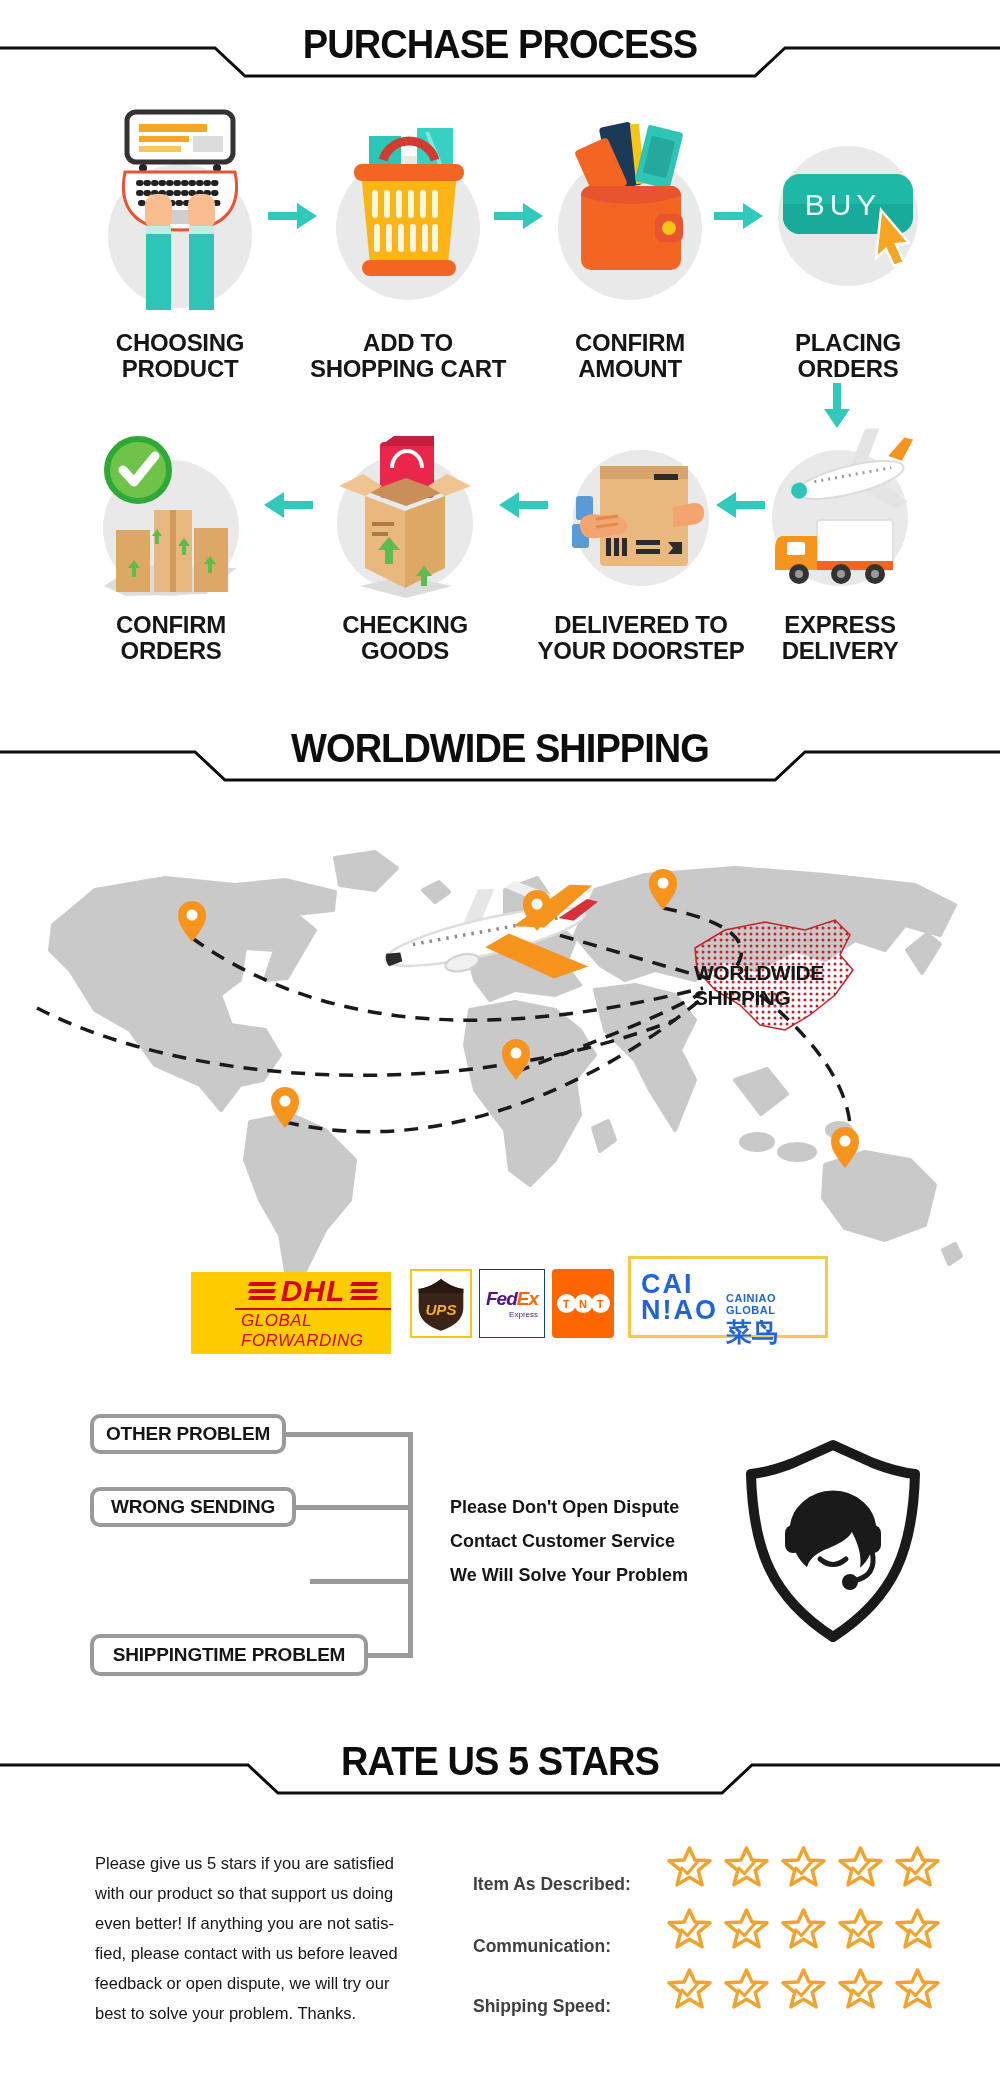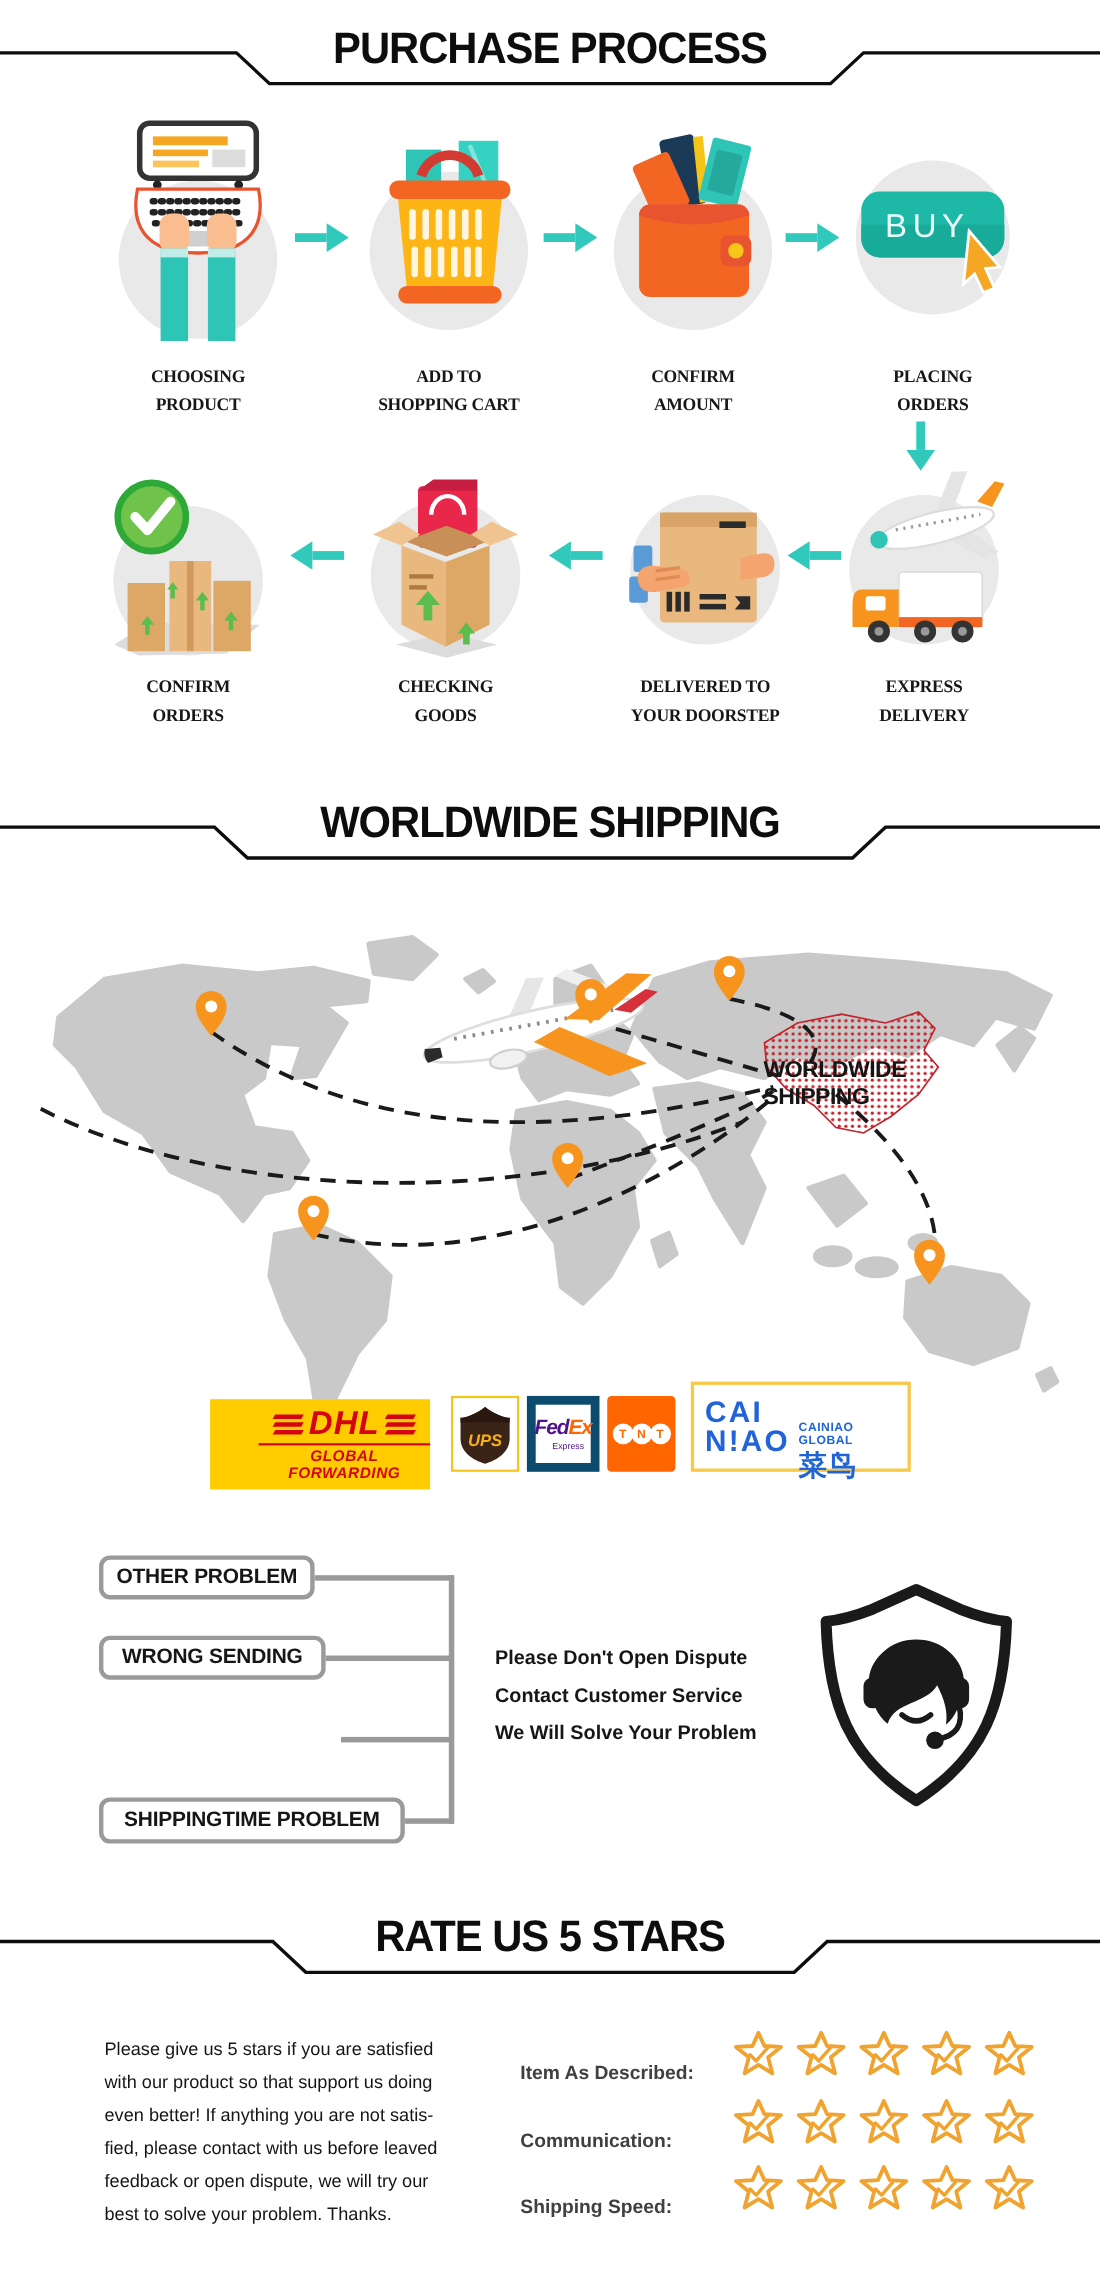--- a/index.html
+++ b/index.html
@@ -10,38 +10,38 @@
   
   .ribbon{position:absolute;left:0;width:908px;height:80px;}
   .ribbon svg{position:absolute;left:0;top:0;}
   .ribbon .rtitle{position:absolute;left:0;top:4px;width:1000px;height:64px;line-height:64px;
     text-align:center;font-size:40px;font-weight:bold;letter-spacing:-1px;color:#0d0d0d;
     transform:scaleX(.95);}
 
   
   .step{position:absolute;width:220px;text-align:center;}
   .step svg{display:block;margin:0 auto;}
-  .step-label{font-size:16px;font-weight:bold;line-height:26px;letter-spacing:-.3px;color:#161616;font-family:Liberation Serif, serif;}
+  .step-label{font-size:24px;font-weight:bold;line-height:26px;letter-spacing:-.3px;color:#161616;}
   .arrow-r, .arrow-l, .arrow-d{position:absolute;}
 
   
   .map-label{position:absolute;left:694px;top:960px;width:170px;font-size:21px;font-weight:bold;
     line-height:25px;color:#151515;letter-spacing:-.5px;}
 
   
   .logo{position:absolute;box-sizing:border-box;display:flex;align-items:center;justify-content:center;}
   .logo-dhl{left:191px;top:1272px;width:200px;height:82px;background:#FFCC00;flex-direction:column;padding-left:44px;}
   .dhl-row{display:flex;align-items:center;gap:6px;}
   .dhl-stripes{display:flex;flex-direction:column;gap:3px;}
   .dhl-stripes i{display:block;width:26px;height:4px;background:#D40511;transform:skewX(-30deg);}
   .dhl-word{font-size:30px;font-weight:bold;font-style:italic;color:#D40511;letter-spacing:1px;line-height:30px;}
-  .dhl-tag{font-size:14px;font-weight:bold;font-style:italic;color:#D40511;letter-spacing:.5px;
-    border-top:2px solid #D40511;padding:1px 6px 0 6px;margin-top:2px;text-align:center;}
+  .dhl-tag{font-size:17px;font-weight:normal;font-style:italic;color:#D40511;letter-spacing:.5px;
+    border-top:2px solid #D40511;padding:1px 6px 0 6px;margin-top:2px;}
   .logo-ups{left:410px;top:1269px;width:62px;height:69px;background:#fff;border:2px solid #F5C518;}
-  .logo-fedex{left:479px;top:1269px;width:66px;height:69px;background:#fff;border:8px solid #0c4a6e;flex-direction:column;}
+  .logo-fedex{left:479px;top:1269px;width:66px;height:69px;background:#fff;border:1px solid #0c4a6e;flex-direction:column;}
   .fedex-main{font-size:19px;font-weight:bold;font-style:italic;letter-spacing:-1px;}
   .fedex-fed{color:#4D148C;} .fedex-ex{color:#FF6600;}
   .fedex-sub{font-size:8px;color:#4D148C;align-self:flex-end;margin-right:6px;}
   .logo-tnt{left:552px;top:1269px;width:62px;height:69px;background:#FF6600;border-radius:4px;gap:0;}
   .tnt-circle{width:19px;height:19px;border-radius:50%;background:#fff;margin:0 -1px;display:flex;
     align-items:center;justify-content:center;font-size:11px;font-weight:bold;color:#FF6600;}
   .logo-cainiao{left:628px;top:1256px;width:200px;height:82px;background:#fff;border:3px solid #F7C948;
     justify-content:flex-start;padding-left:10px;gap:8px;}
   .cn-mark{color:#2064D8;font-weight:bold;font-size:27px;line-height:26px;letter-spacing:2px;}
   .cn-right{display:flex;flex-direction:column;align-items:flex-start;gap:2px;margin-top:43px;}

